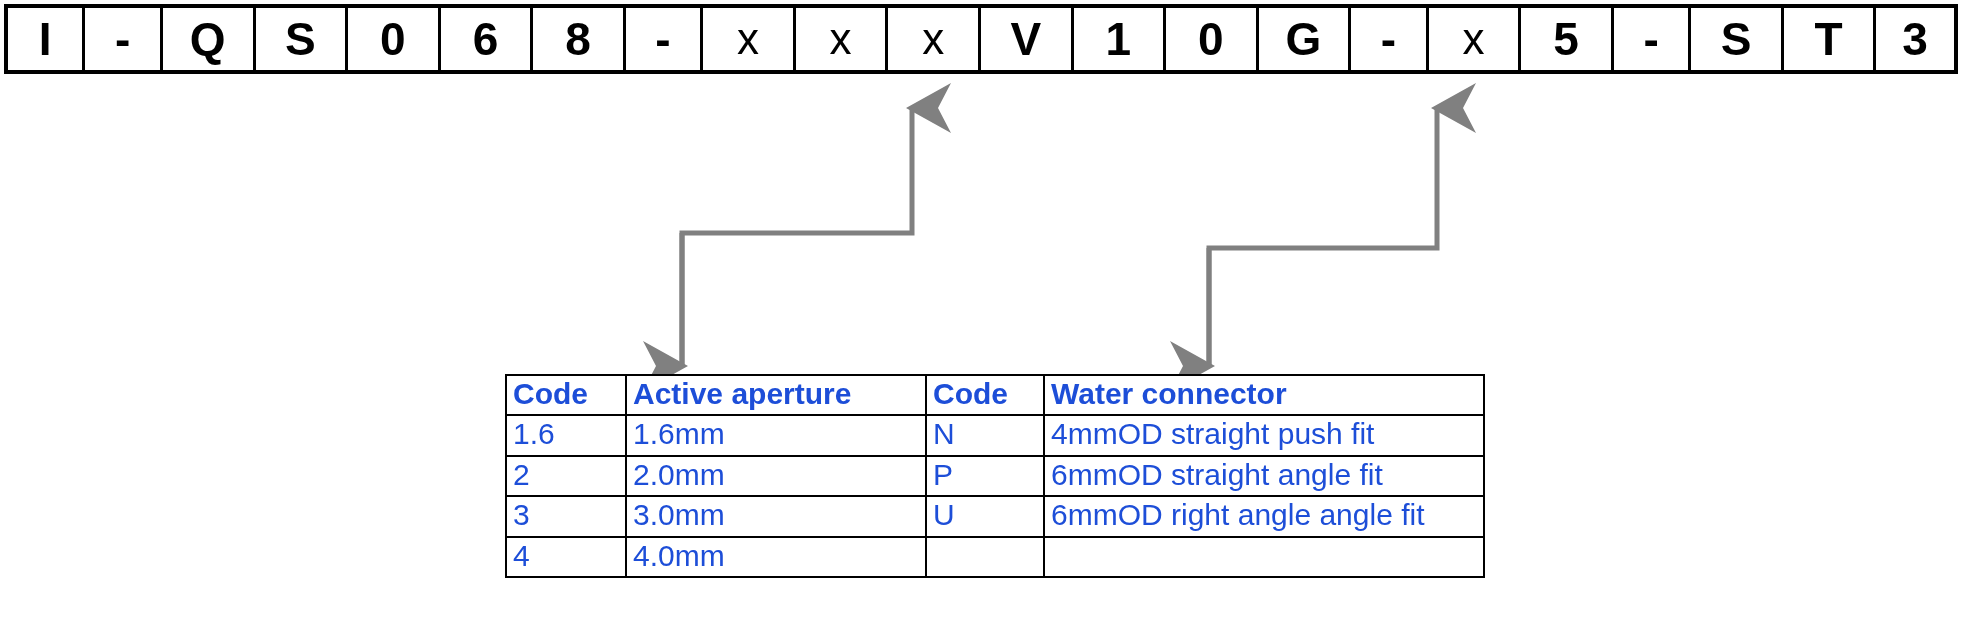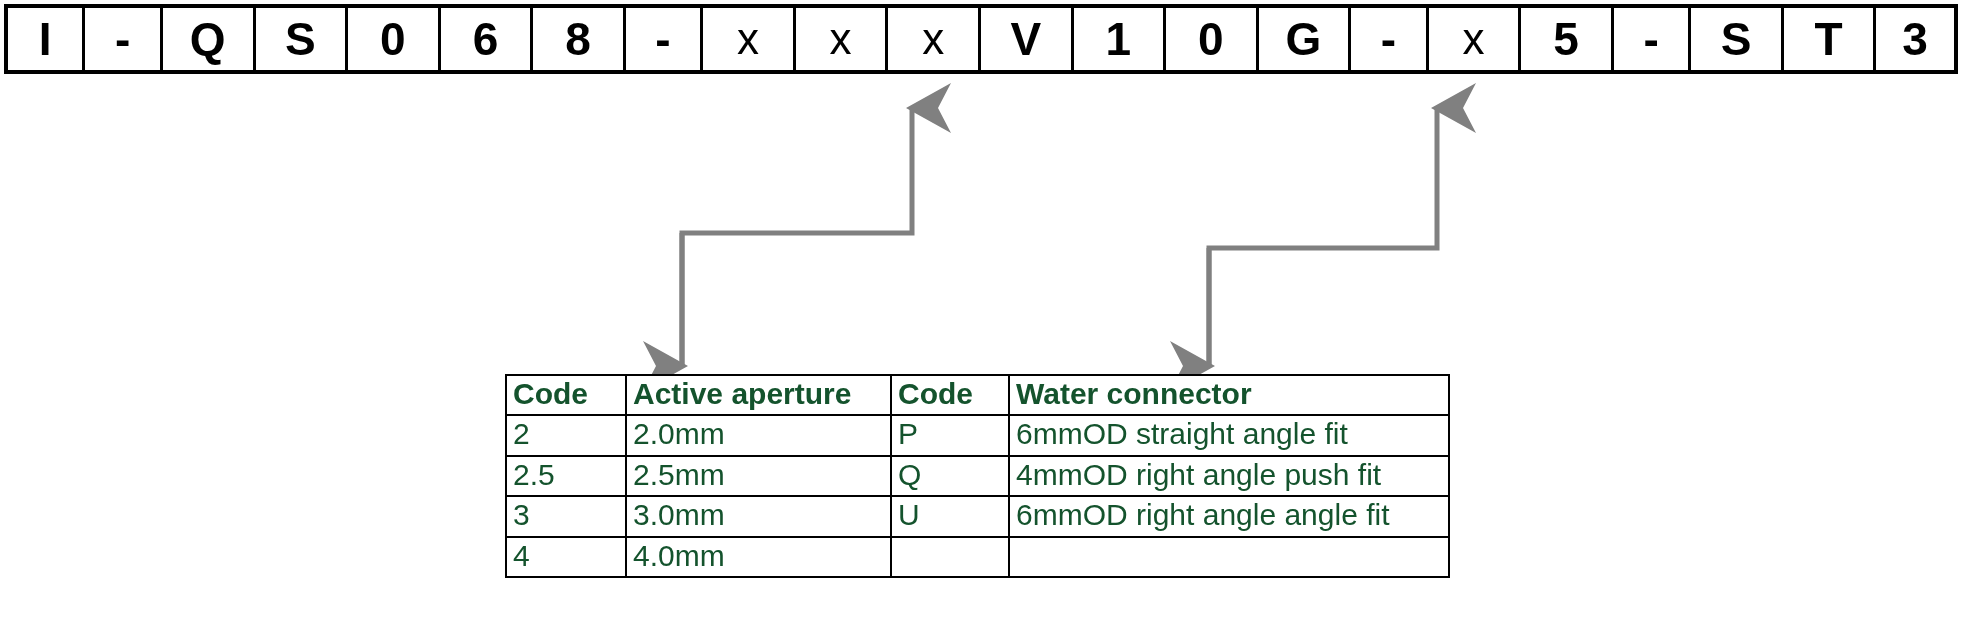--- a/index.html
+++ b/index.html
@@ -69,33 +69,33 @@
   }
   table.ref-table {
     border-collapse: collapse;
     background: #ffffff;
   }
   table.ref-table td, table.ref-table th {
     border: 2px solid #000000;
     padding: 2px 5px 4px 6px;
     font-size: 30px;
     line-height: 1.08;
-    color: #14532d;
+    color: #1d4ed8;
     text-align: left;
     font-weight: normal;
     font-family: "Liberation Sans", sans-serif;
     white-space: nowrap;
     height: 36px;
     box-sizing: border-box;
   }
   table.ref-table th {
     font-weight: bold;
   }
   .col-code-a { width: 120px; }
-  .col-ap     { width: 265px; }
+  .col-ap     { width: 300px; }
   .col-code-b { width: 118px; }
   .col-wc     { width: 440px; }
 </style>
 </head>
 <body>
 
 <div id="part-number-strip">
     <div class="pn-cell" style="flex: 0 0 3.9823%;">I</div>
     <div class="pn-cell sep" style="flex: 0 0 3.9823%;">-</div>
     <div class="pn-cell" style="flex: 0 0 4.75664%;">Q</div>
@@ -146,30 +146,30 @@
     <thead>
       <tr>
         <th class="col-code-a">Code</th>
         <th class="col-ap">Active aperture</th>
         <th class="col-code-b">Code</th>
         <th class="col-wc">Water connector</th>
       </tr>
     </thead>
     <tbody id="ref-table-body">
         <tr>
+          <td class="col-code-a">1.6</td>
+          <td class="col-ap">1.6mm</td>
+          <td class="col-code-b">N</td>
+          <td class="col-wc">4mmOD straight push fit</td>
+        </tr>
+        <tr>
           <td class="col-code-a">2</td>
           <td class="col-ap">2.0mm</td>
           <td class="col-code-b">P</td>
           <td class="col-wc">6mmOD straight angle fit</td>
-        </tr>
-        <tr>
-          <td class="col-code-a">2.5</td>
-          <td class="col-ap">2.5mm</td>
-          <td class="col-code-b">Q</td>
-          <td class="col-wc">4mmOD right angle push fit</td>
         </tr>
         <tr>
           <td class="col-code-a">3</td>
           <td class="col-ap">3.0mm</td>
           <td class="col-code-b">U</td>
           <td class="col-wc">6mmOD right angle angle fit</td>
         </tr>
         <tr>
           <td class="col-code-a">4</td>
           <td class="col-ap">4.0mm</td>

